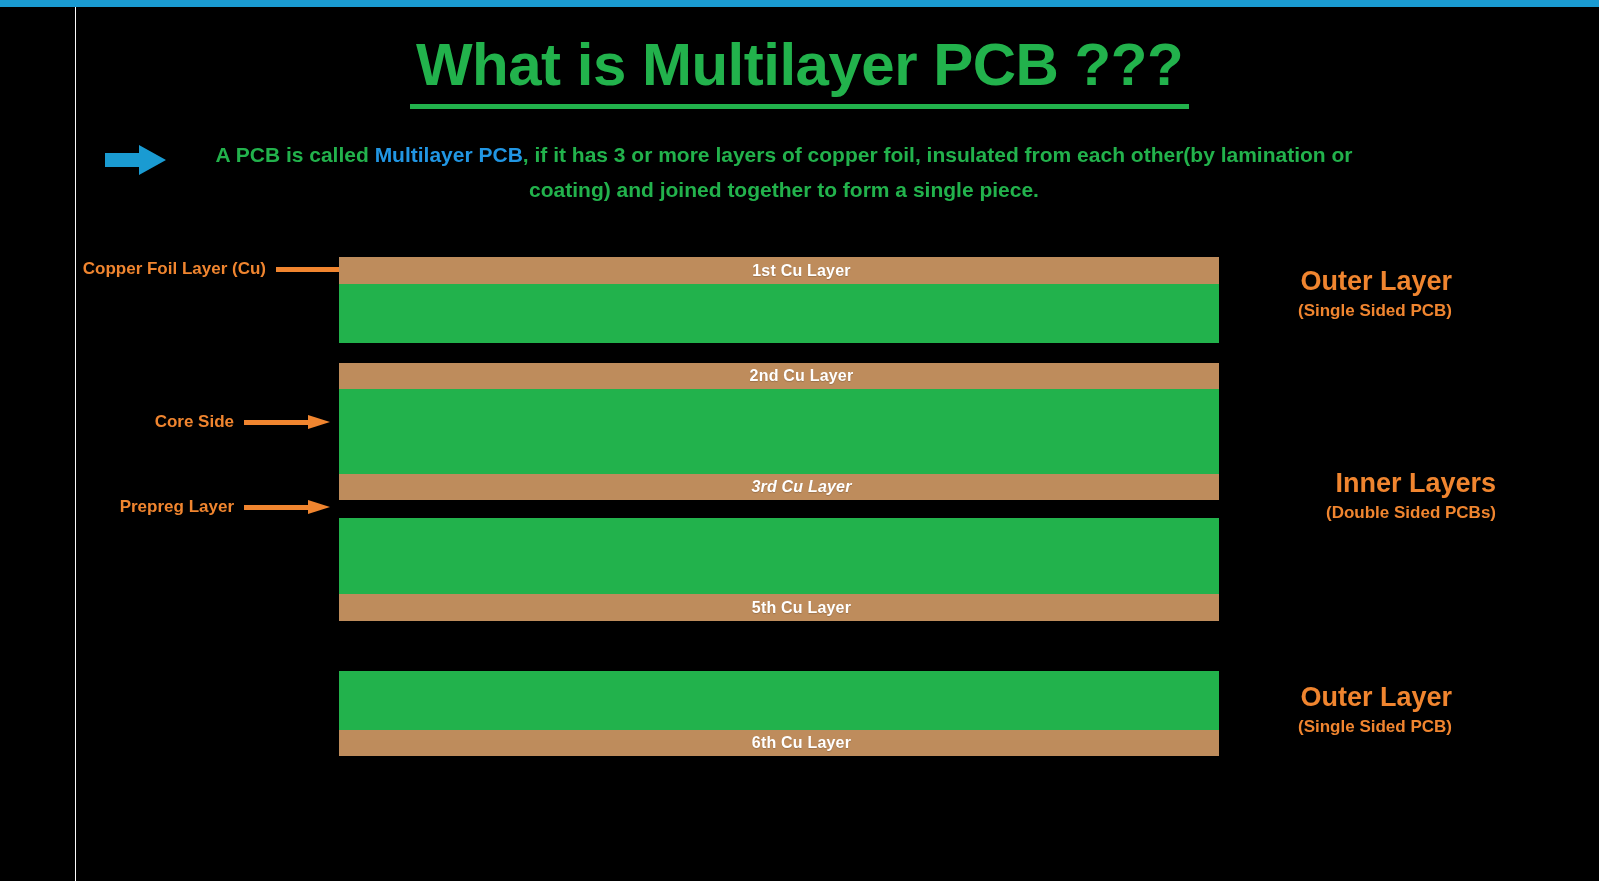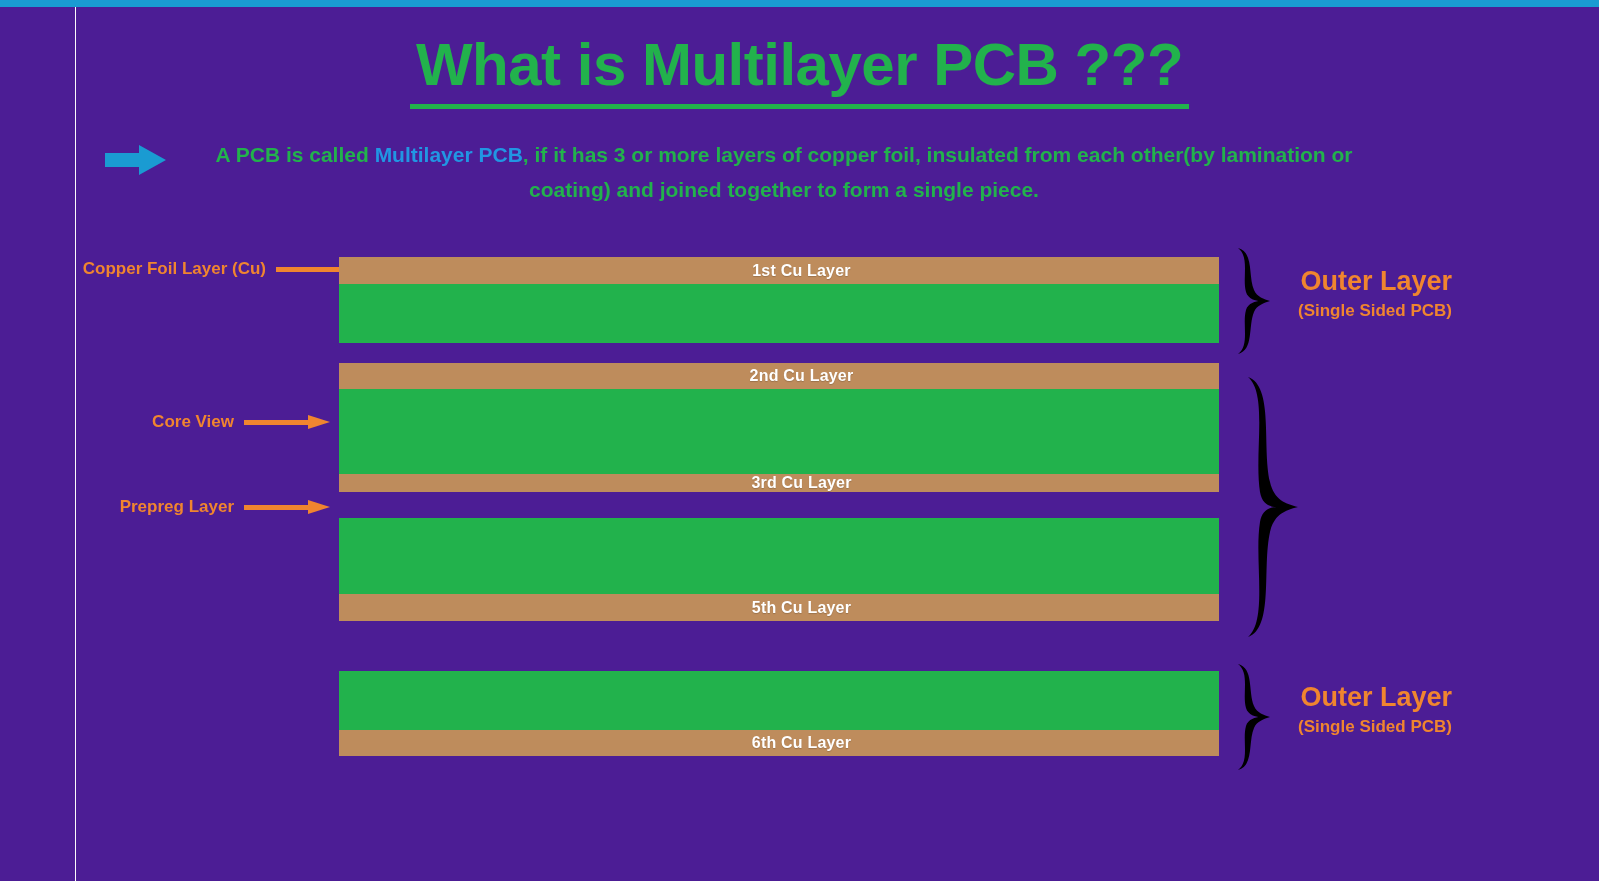--- a/index.html
+++ b/index.html
@@ -10,21 +10,21 @@
   body {
     width: 1599px;
     height: 881px;
     font-family: "Liberation Sans", sans-serif;
     overflow: hidden;
   }
   #slide {
     position: relative;
     width: 1599px;
     height: 881px;
-    background: #4c1d95;
+    background: #000000;
     overflow: hidden;
   }
   
   .top-bar {
     position: absolute;
     left: 0; top: 0;
     width: 1599px;
     height: 7px;
     background: #1a9bd2;
   }
@@ -206,21 +206,21 @@
 
   <div class="callout" style="left:0px; top:256px; width:330px;padding-left:32px;">
     <span class="callout-label">Copper Foil Layer (Cu)</span>
     <span class="callout-arrow">
       <span class="shaft"></span>
         <span class="head"></span>
     </span>
   </div>
 
   <div class="callout" style="left:0px; top:409px; width:330px;">
-    <span class="callout-label">Core View</span>
+    <span class="callout-label">Core Side</span>
     <span class="callout-arrow">
       <span class="shaft"></span>
         <span class="head"></span>
     </span>
   </div>
 
   <div class="callout" style="left:0px; top:494px; width:330px;">
     <span class="callout-label">Prepreg Layer</span>
     <span class="callout-arrow">
       <span class="shaft"></span>
@@ -235,21 +235,21 @@
         <span class="lyr-text">1st Cu Layer</span>
       </div>
       <div class="lyr core" style="height:59px;"></div>
     </div>
 
     <div class="pcb-group" style="top:363px;">
       <div class="lyr copper" style="height:26px;">
         <span class="lyr-text">2nd Cu Layer</span>
       </div>
       <div class="lyr core" style="height:85px;"></div>
-      <div class="lyr copper" style="height:18px;">
+      <div class="lyr copper" style="height:26px;font-style:italic;">
         <span class="lyr-text">3rd Cu Layer</span>
       </div>
     </div>
 
     <div class="pcb-group" style="top:518px;">
       <div class="lyr core" style="height:76px;"></div>
       <div class="lyr copper" style="height:27px;">
         <span class="lyr-text">5th Cu Layer</span>
       </div>
     </div>
@@ -272,20 +272,24 @@
       <div class="brace-sub">(Single Sided PCB)</div>
     </div>
   </div>
 
   <div class="brace-block" style="left:1240px; top:374px; width:360px; height:266px;">
     <svg class="brace-svg" width="72" height="266" viewBox="0 0 72 266">
       <path d="M8 3 C34 12, 22 72, 30 108 C34 126, 46 130, 58 133 C46 136, 34 140, 30 158
                C22 194, 34 254, 8 263 C28 246, 14 186, 20 148 C23 130, 38 133, 46 133
                C38 133, 23 136, 20 118 C14 80, 28 20, 8 3 Z" fill="#000000"></path>
     </svg>
+    <div class="brace-txt" style="left:86px; top:94px;">
+      <div class="brace-title">Inner Layers</div>
+      <div class="brace-sub">(Double Sided PCBs)</div>
+    </div>
   </div>
 
   <div class="brace-block" style="left:1232px; top:662px; width:360px; height:110px;">
     <svg class="brace-svg" width="60" height="110" viewBox="0 0 60 110">
       <path d="M6 2 C22 6, 16 30, 22 44 C25 51, 32 53, 38 55 C32 57, 25 59, 22 66 C16 80, 22 104, 6 108
                C18 99, 10 78, 14 64 C16 57, 24 55, 28 55 C24 55, 16 53, 14 46 C10 32, 18 11, 6 2 Z" fill="#000000"></path>
     </svg>
     <div class="brace-txt" style="left:66px; top:20px;">
       <div class="brace-title">Outer Layer</div>
       <div class="brace-sub">(Single Sided PCB)</div>

